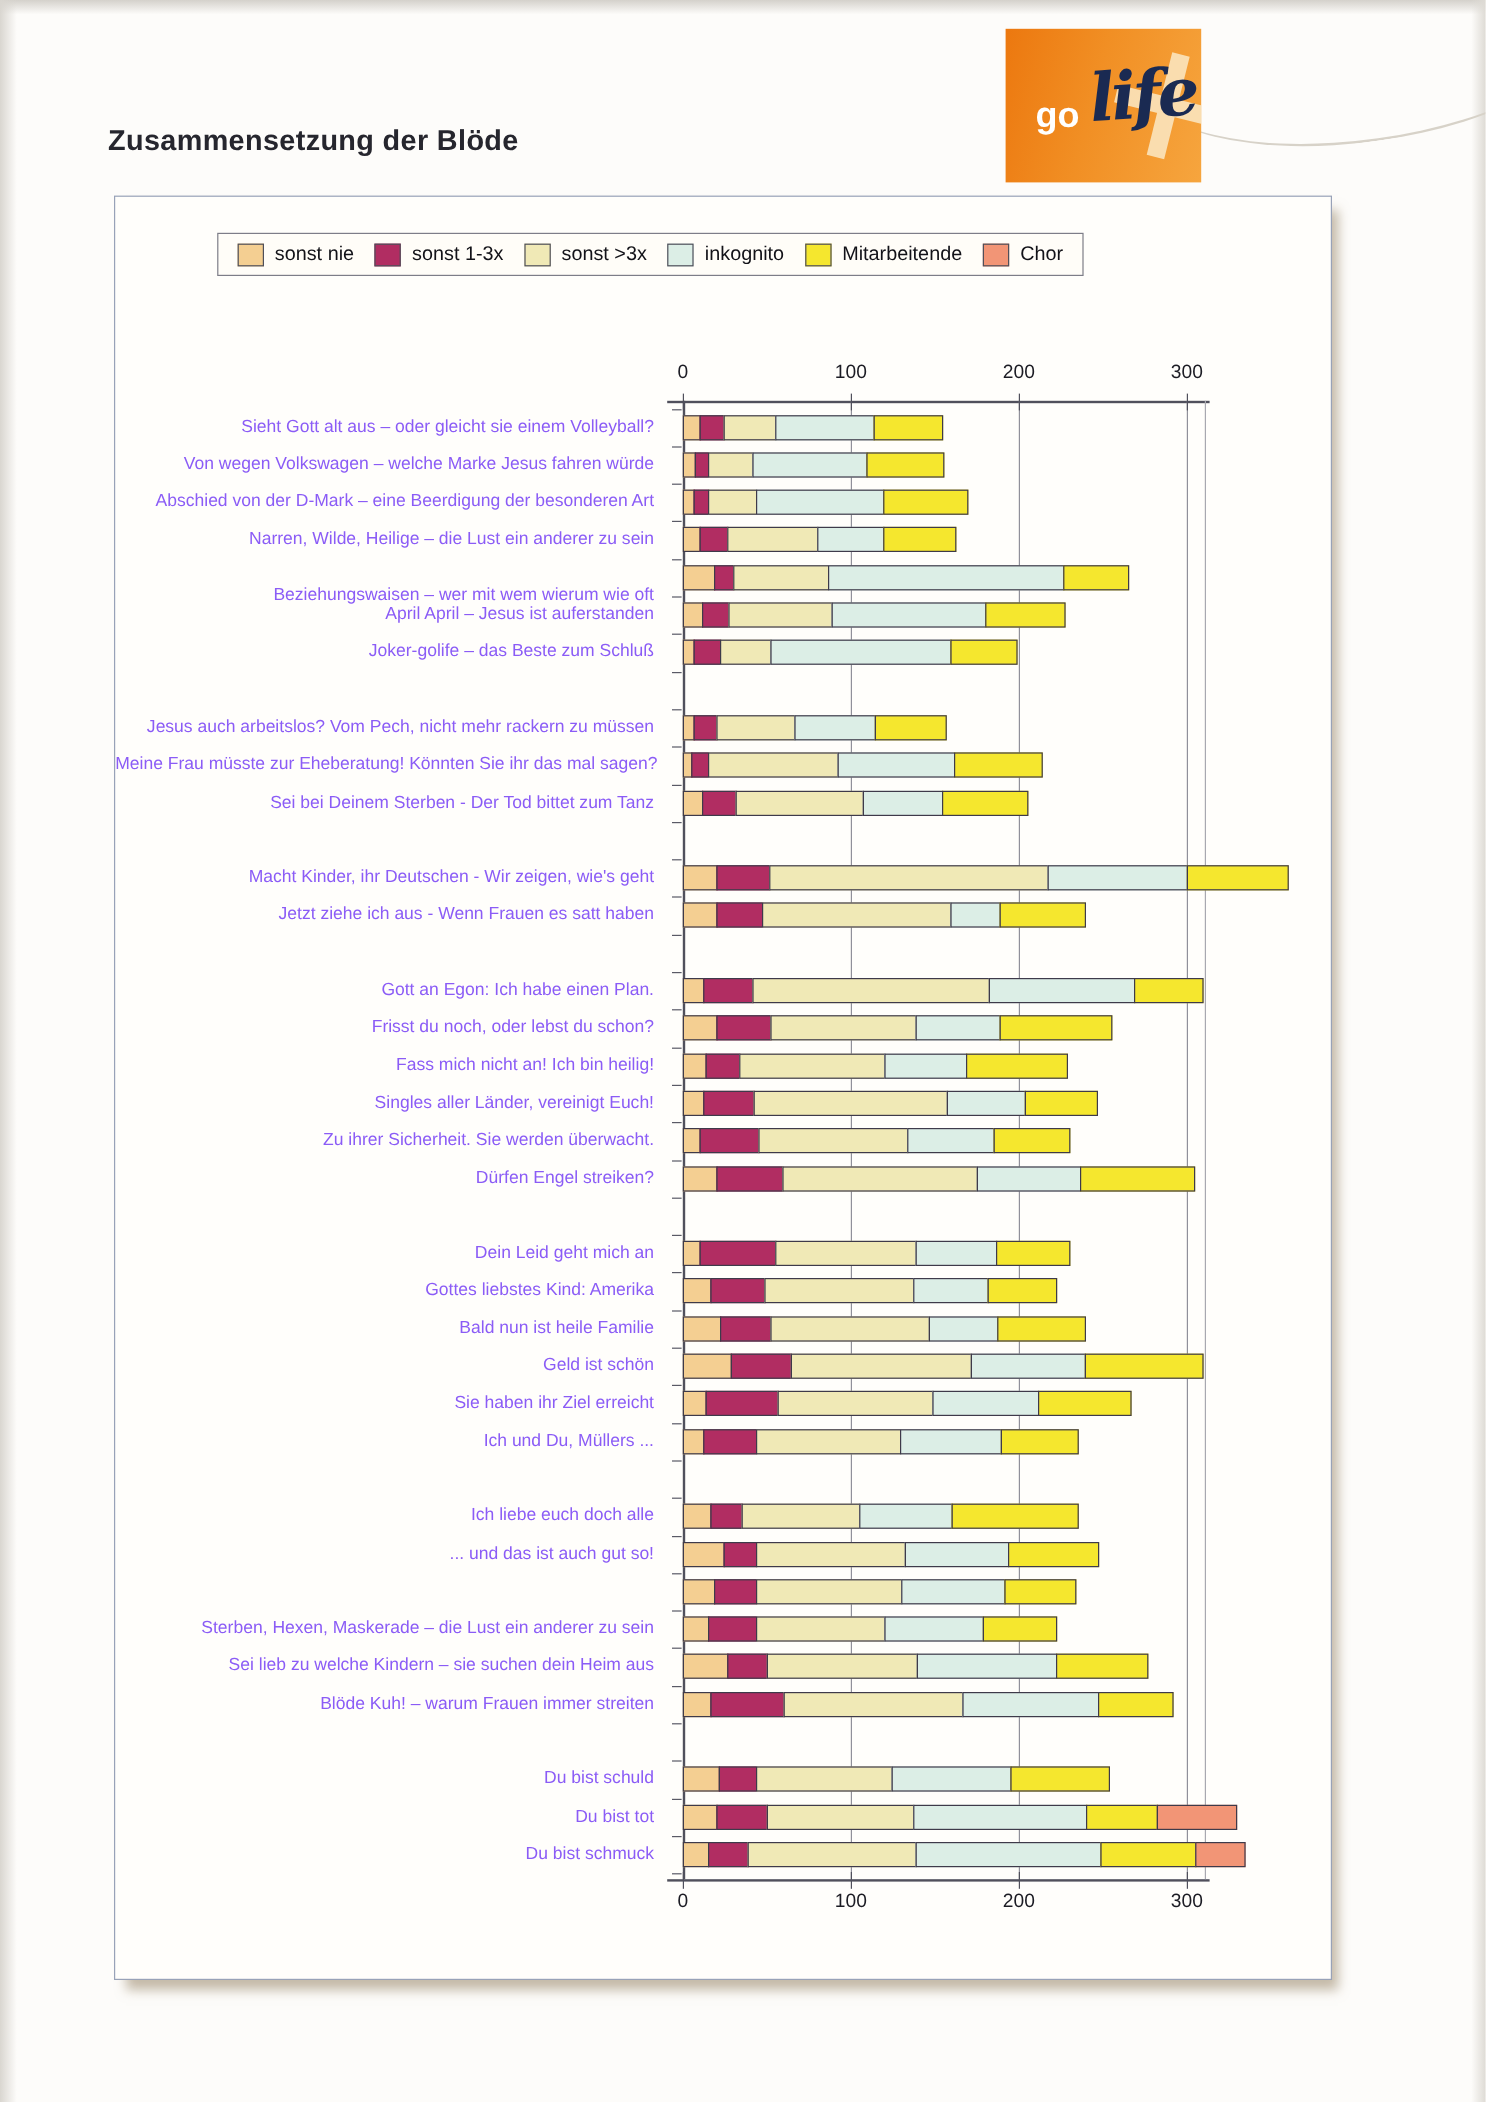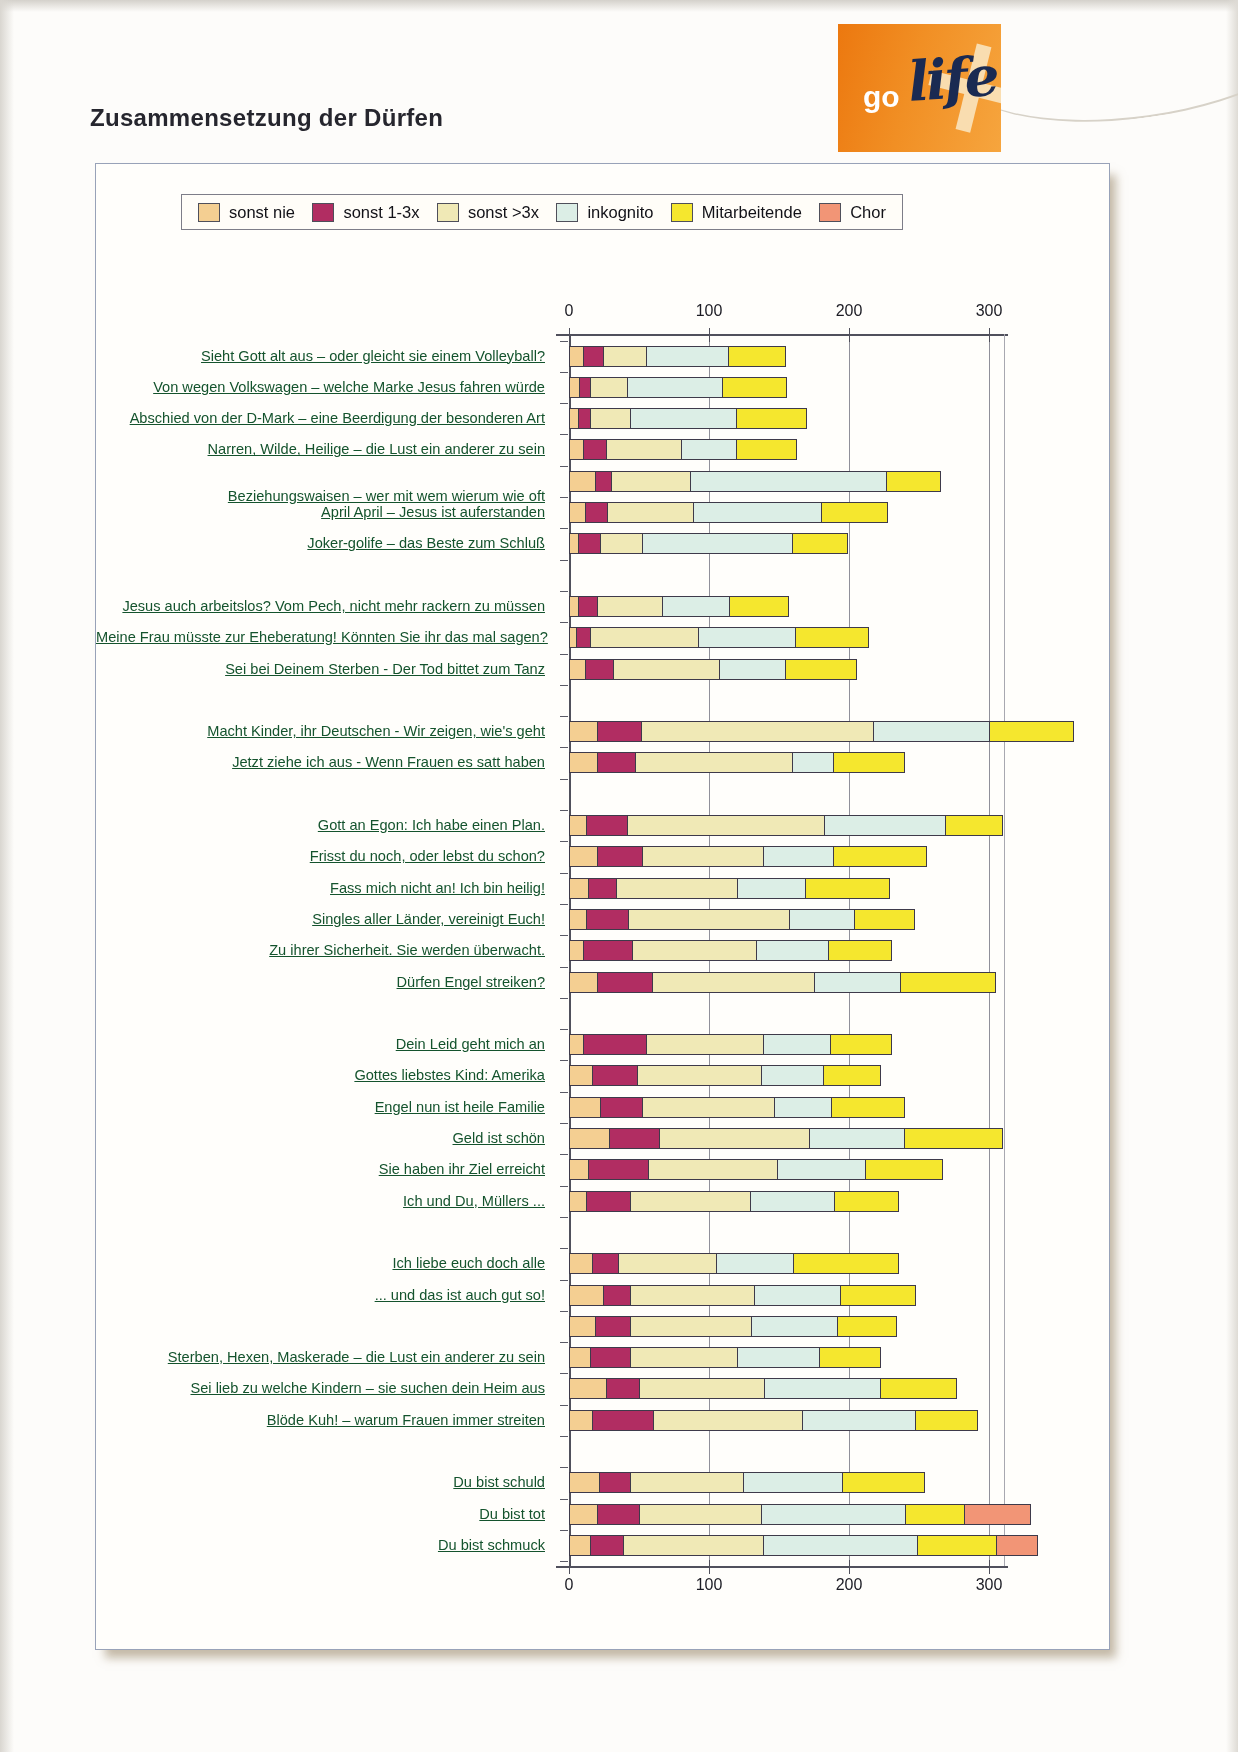--- a/index.html
+++ b/index.html
@@ -40,34 +40,34 @@
   .plot{position:absolute;left:0;top:0;width:100%;height:100%;}
   .axisline{position:absolute;background:#50505c;}
   .gridline{position:absolute;width:1px;background:#90909a;}
   .gridline.zero{background:#50505c;width:2px;}
   .gridline.frame{background:#a8a8b0;}
   .vtick{position:absolute;width:1px;background:#50505c;}
   .rowtick{position:absolute;width:8px;height:1px;background:#5a5a66;}
   .ticklabel{position:absolute;width:60px;text-align:center;font-size:16px;color:#1c1c24;}
   .rowlabel{position:absolute;left:0;width:461px;height:31.3px;line-height:31.3px;
         text-align:right;padding-right:12px;box-sizing:border-box;font-size:14.6px;
-        white-space:nowrap;color:#14532d;text-decoration:underline;}
+        white-space:nowrap;color:#8b5cf6;}
   .seg{position:absolute;height:21px;border:1px solid #3e3a4a;box-sizing:border-box;}
 </style>
 </head>
 <body>
 
 <div class="page">
   <div class="edge-top"></div>
   <div class="edge-left"></div>
   <div class="edge-right"></div>
 
   <div class="corner-arc"></div>
 
-  <h1 class="page-title">Zusammensetzung der Dürfen</h1>
+  <h1 class="page-title">Zusammensetzung der Blöde</h1>
 
   <div class="logo">
     <div class="logo-swoosh"></div>
     <div class="logo-cross">
       <div class="cross-v"></div>
       <div class="cross-h"></div>
     </div>
     <span class="logo-go">go</span>
     <span class="logo-life">life</span>
   </div>
@@ -276,21 +276,21 @@
         <div class="seg" style="left: 487.4px; top: 870.1px; width: 64px; background: rgb(177, 45, 98);"></div>
         <div class="seg" style="left: 550.4px; top: 870.1px; width: 117.2px; background: rgb(240, 233, 182);"></div>
         <div class="seg" style="left: 666.6px; top: 870.1px; width: 68.2px; background: rgb(220, 238, 230);"></div>
         <div class="seg" style="left: 733.8px; top: 870.1px; width: 62.6px; background: rgb(245, 231, 46);"></div>
         <div class="rowlabel" style="top: 896.4px;">Gottes liebstes Kind: Amerika</div>
         <div class="seg" style="left: 473px; top: 901.4px; width: 23.8px; background: rgb(244, 207, 146);"></div>
         <div class="seg" style="left: 495.8px; top: 901.4px; width: 45.8px; background: rgb(177, 45, 98);"></div>
         <div class="seg" style="left: 540.6px; top: 901.4px; width: 125.6px; background: rgb(240, 233, 182);"></div>
         <div class="seg" style="left: 665.2px; top: 901.4px; width: 62.6px; background: rgb(220, 238, 230);"></div>
         <div class="seg" style="left: 726.8px; top: 901.4px; width: 58.4px; background: rgb(245, 231, 46);"></div>
-        <div class="rowlabel" style="top: 927.7px;">Engel nun ist heile Familie</div>
+        <div class="rowlabel" style="top: 927.7px;">Bald nun ist heile Familie</div>
         <div class="seg" style="left: 473px; top: 932.7px; width: 32.2px; background: rgb(244, 207, 146);"></div>
         <div class="seg" style="left: 504.2px; top: 932.7px; width: 43px; background: rgb(177, 45, 98);"></div>
         <div class="seg" style="left: 546.2px; top: 932.7px; width: 132.6px; background: rgb(240, 233, 182);"></div>
         <div class="seg" style="left: 677.8px; top: 932.7px; width: 58.4px; background: rgb(220, 238, 230);"></div>
         <div class="seg" style="left: 735.2px; top: 932.7px; width: 73.8px; background: rgb(245, 231, 46);"></div>
         <div class="rowlabel" style="top: 959px;">Geld ist schön</div>
         <div class="seg" style="left: 473px; top: 964px; width: 40.6px; background: rgb(244, 207, 146);"></div>
         <div class="seg" style="left: 512.6px; top: 964px; width: 51.4px; background: rgb(177, 45, 98);"></div>
         <div class="seg" style="left: 563px; top: 964px; width: 150.8px; background: rgb(240, 233, 182);"></div>
         <div class="seg" style="left: 712.8px; top: 964px; width: 96.2px; background: rgb(220, 238, 230);"></div>

